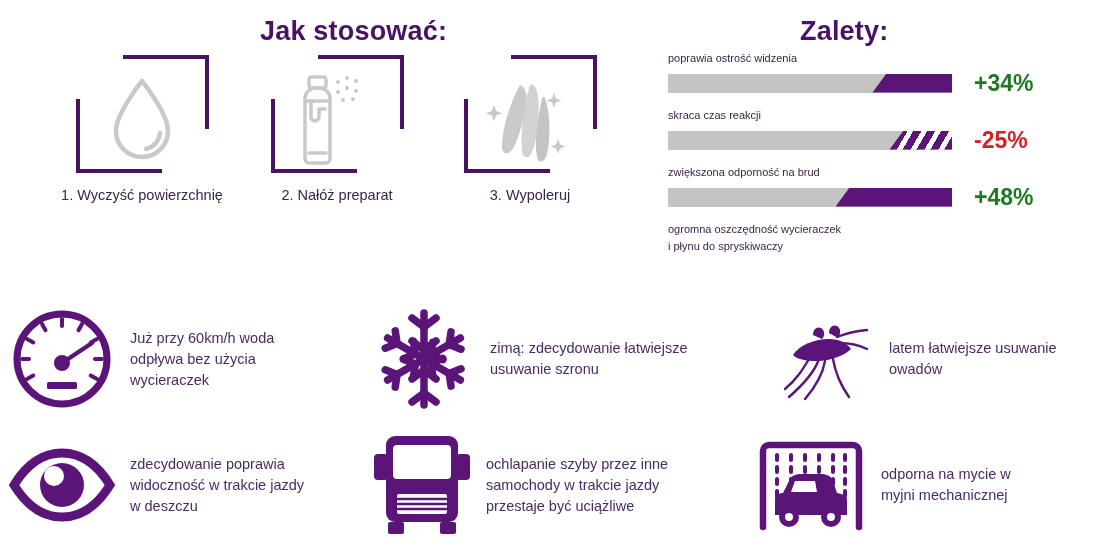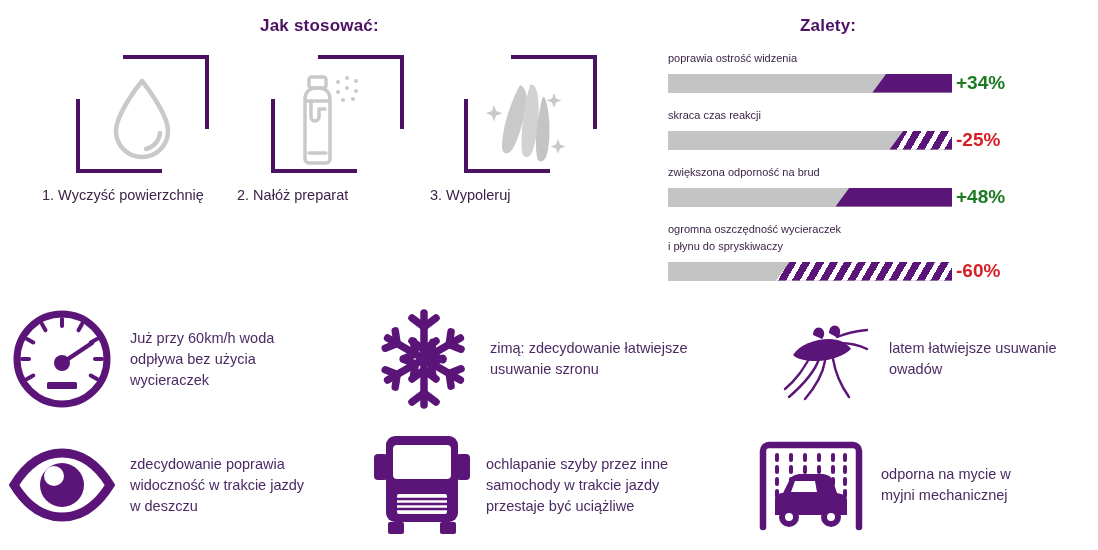--- a/index.html
+++ b/index.html
@@ -7,21 +7,21 @@
     width: 1098px; height: 550px;
     background: #ffffff;
     font-family: "Liberation Sans", sans-serif;
     overflow: hidden;
   }
   .page { position: relative; width: 1098px; height: 550px; }
 
   
   .heading {
     position: absolute;
-    font-size: 17px;
+    font-size: 27px;
     font-weight: bold;
     color: #4b1163;
     letter-spacing: .2px;
     white-space: nowrap;
   }
   #h-how  { left: 260px; top: 16px; }
   #h-adv  { left: 800px; top: 16px; }
 
   
   .steps { position: absolute; left: 0; top: 55px; width: 650px; height: 165px; }
@@ -35,20 +35,21 @@
     width: 145px; height: 120px;
     margin: 0 auto;
   }
   .bracket { position: absolute; }
   .bracket.tr { right: 6px; top: 0; width: 86px; height: 74px;
     border-top: 4px solid #4b1163; border-right: 4px solid #4b1163; }
   .bracket.bl { left: 6px; bottom: 2px; width: 86px; height: 74px;
     border-bottom: 4px solid #4b1163; border-left: 4px solid #4b1163; }
   .step-art { position: absolute; left: 0; top: 0; width: 145px; height: 120px; }
   .step-label {
+    text-align: center;
     font-size: 14.5px;
     color: #3c2447;
     margin-top: 12px;
     white-space: nowrap;
   }
 
   
   .bars { position: absolute; left: 668px; top: 50px; width: 420px; }
   .bar-row { position: relative; margin-bottom: 12px; }
   .bar-label {
@@ -72,22 +73,22 @@
     clip-path: polygon(14px 0, 100% 0, 100% 100%, 0 100%);
   }
   .fill.striped {
     background: repeating-linear-gradient(
       -60deg,
       #5b1478 0px, #5b1478 7px,
       #ffffff 7px, #ffffff 12px
     );
   }
   .pct {
-    font-size: 19px; font-weight: bold;
-    margin-left: 4px; white-space: nowrap;
+    font-size: 23px; font-weight: bold;
+    margin-left: 22px; white-space: nowrap;
   }
   .pct.pos { color: #1d7a22; }
   .pct.neg { color: #d62027; }
 
   
   .features { position: absolute; left: 0; top: 298px; width: 994px; height: 252px; }
   .feature { position: absolute; display: flex; align-items: center; }
   .feature .f-icon { flex: 0 0 auto; display: flex; align-items: center; justify-content: center; }
   .feature .f-text {
     font-size: 14.5px;
@@ -199,26 +200,20 @@
         <div class="track">
           <div class="fill" style="width:41%"></div>
         </div>
         <span class="pct pos">+48%</span>
       </div>
     </div>
 
     <div class="bar-row">
       <div class="bar-label">ogromna oszczędność wycieraczek
 i płynu do spryskiwaczy</div>
-      <div class="bar-line">
-        <div class="track">
-          <div class="fill striped" style="width:62%"></div>
-        </div>
-        <span class="pct neg">-60%</span>
-      </div>
     </div>
   </div>
 
   <div class="features">
 
     <div class="feature" id="feat-0">
       <span class="f-icon">
         <svg width="108" height="108" viewBox="0 0 108 108">
           <circle cx="54" cy="54" r="45" fill="none" stroke="#5b1478" stroke-width="7"></circle>
           <g stroke="#5b1478" stroke-width="4" stroke-linecap="round">

